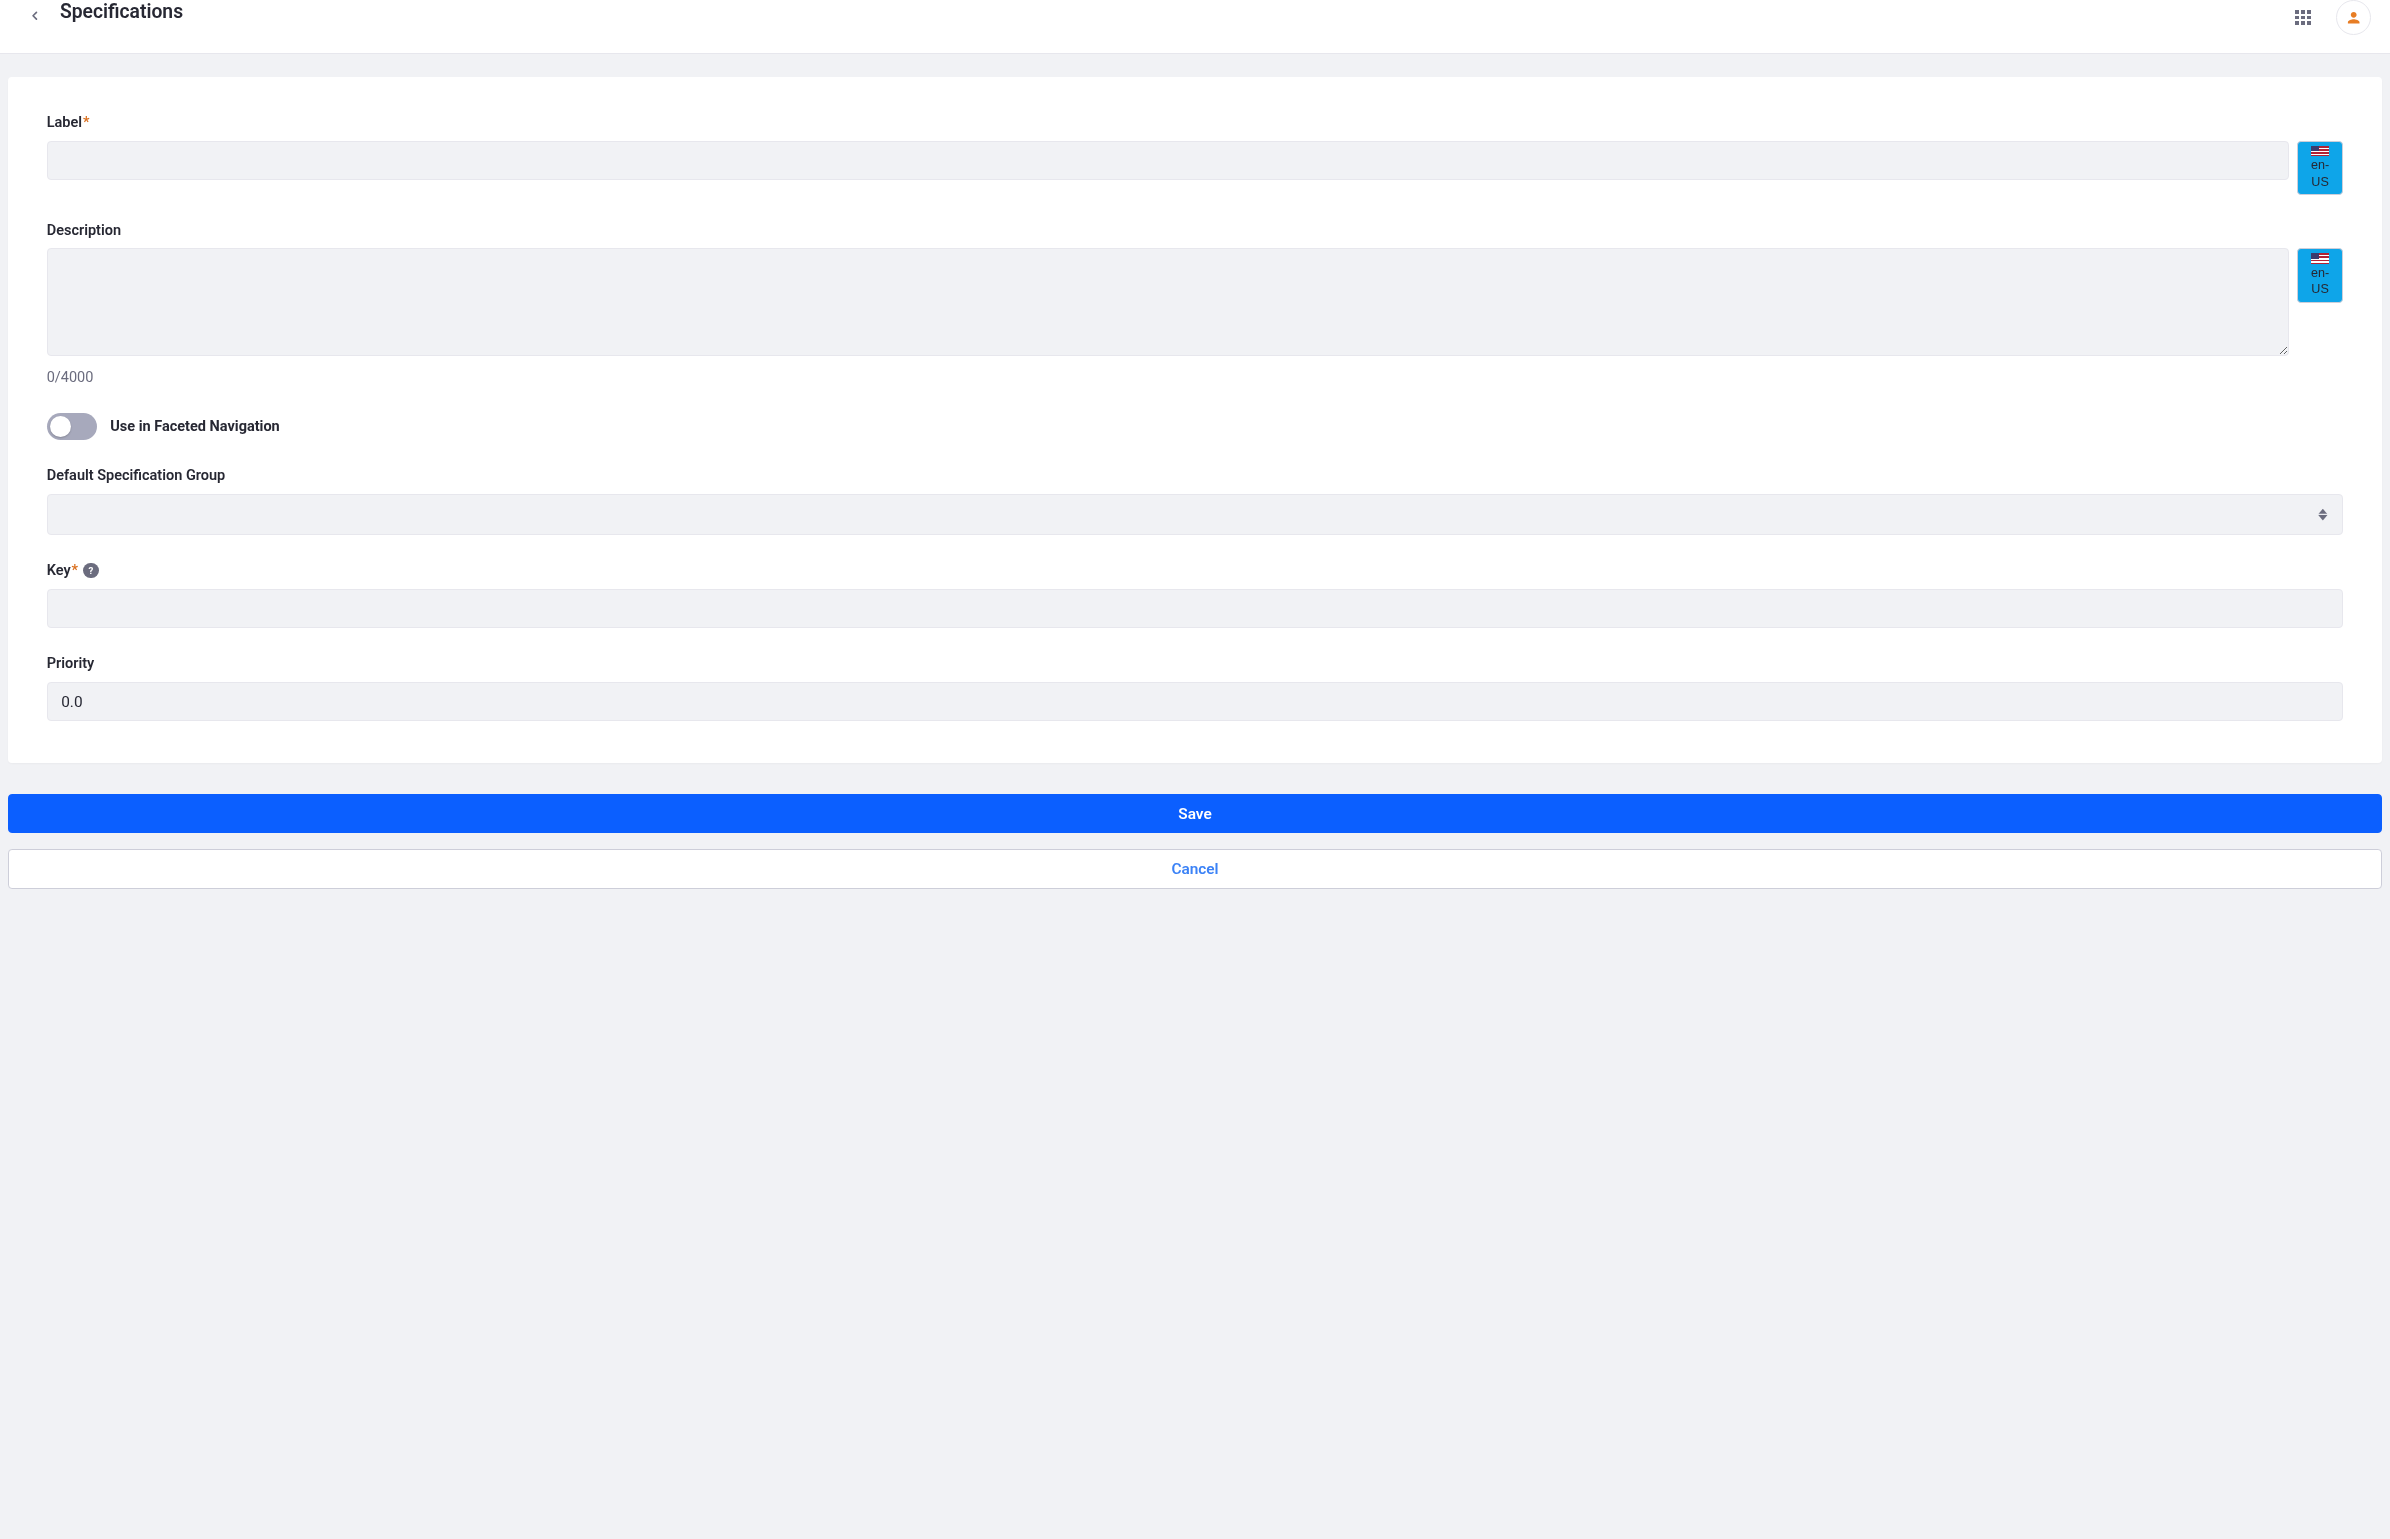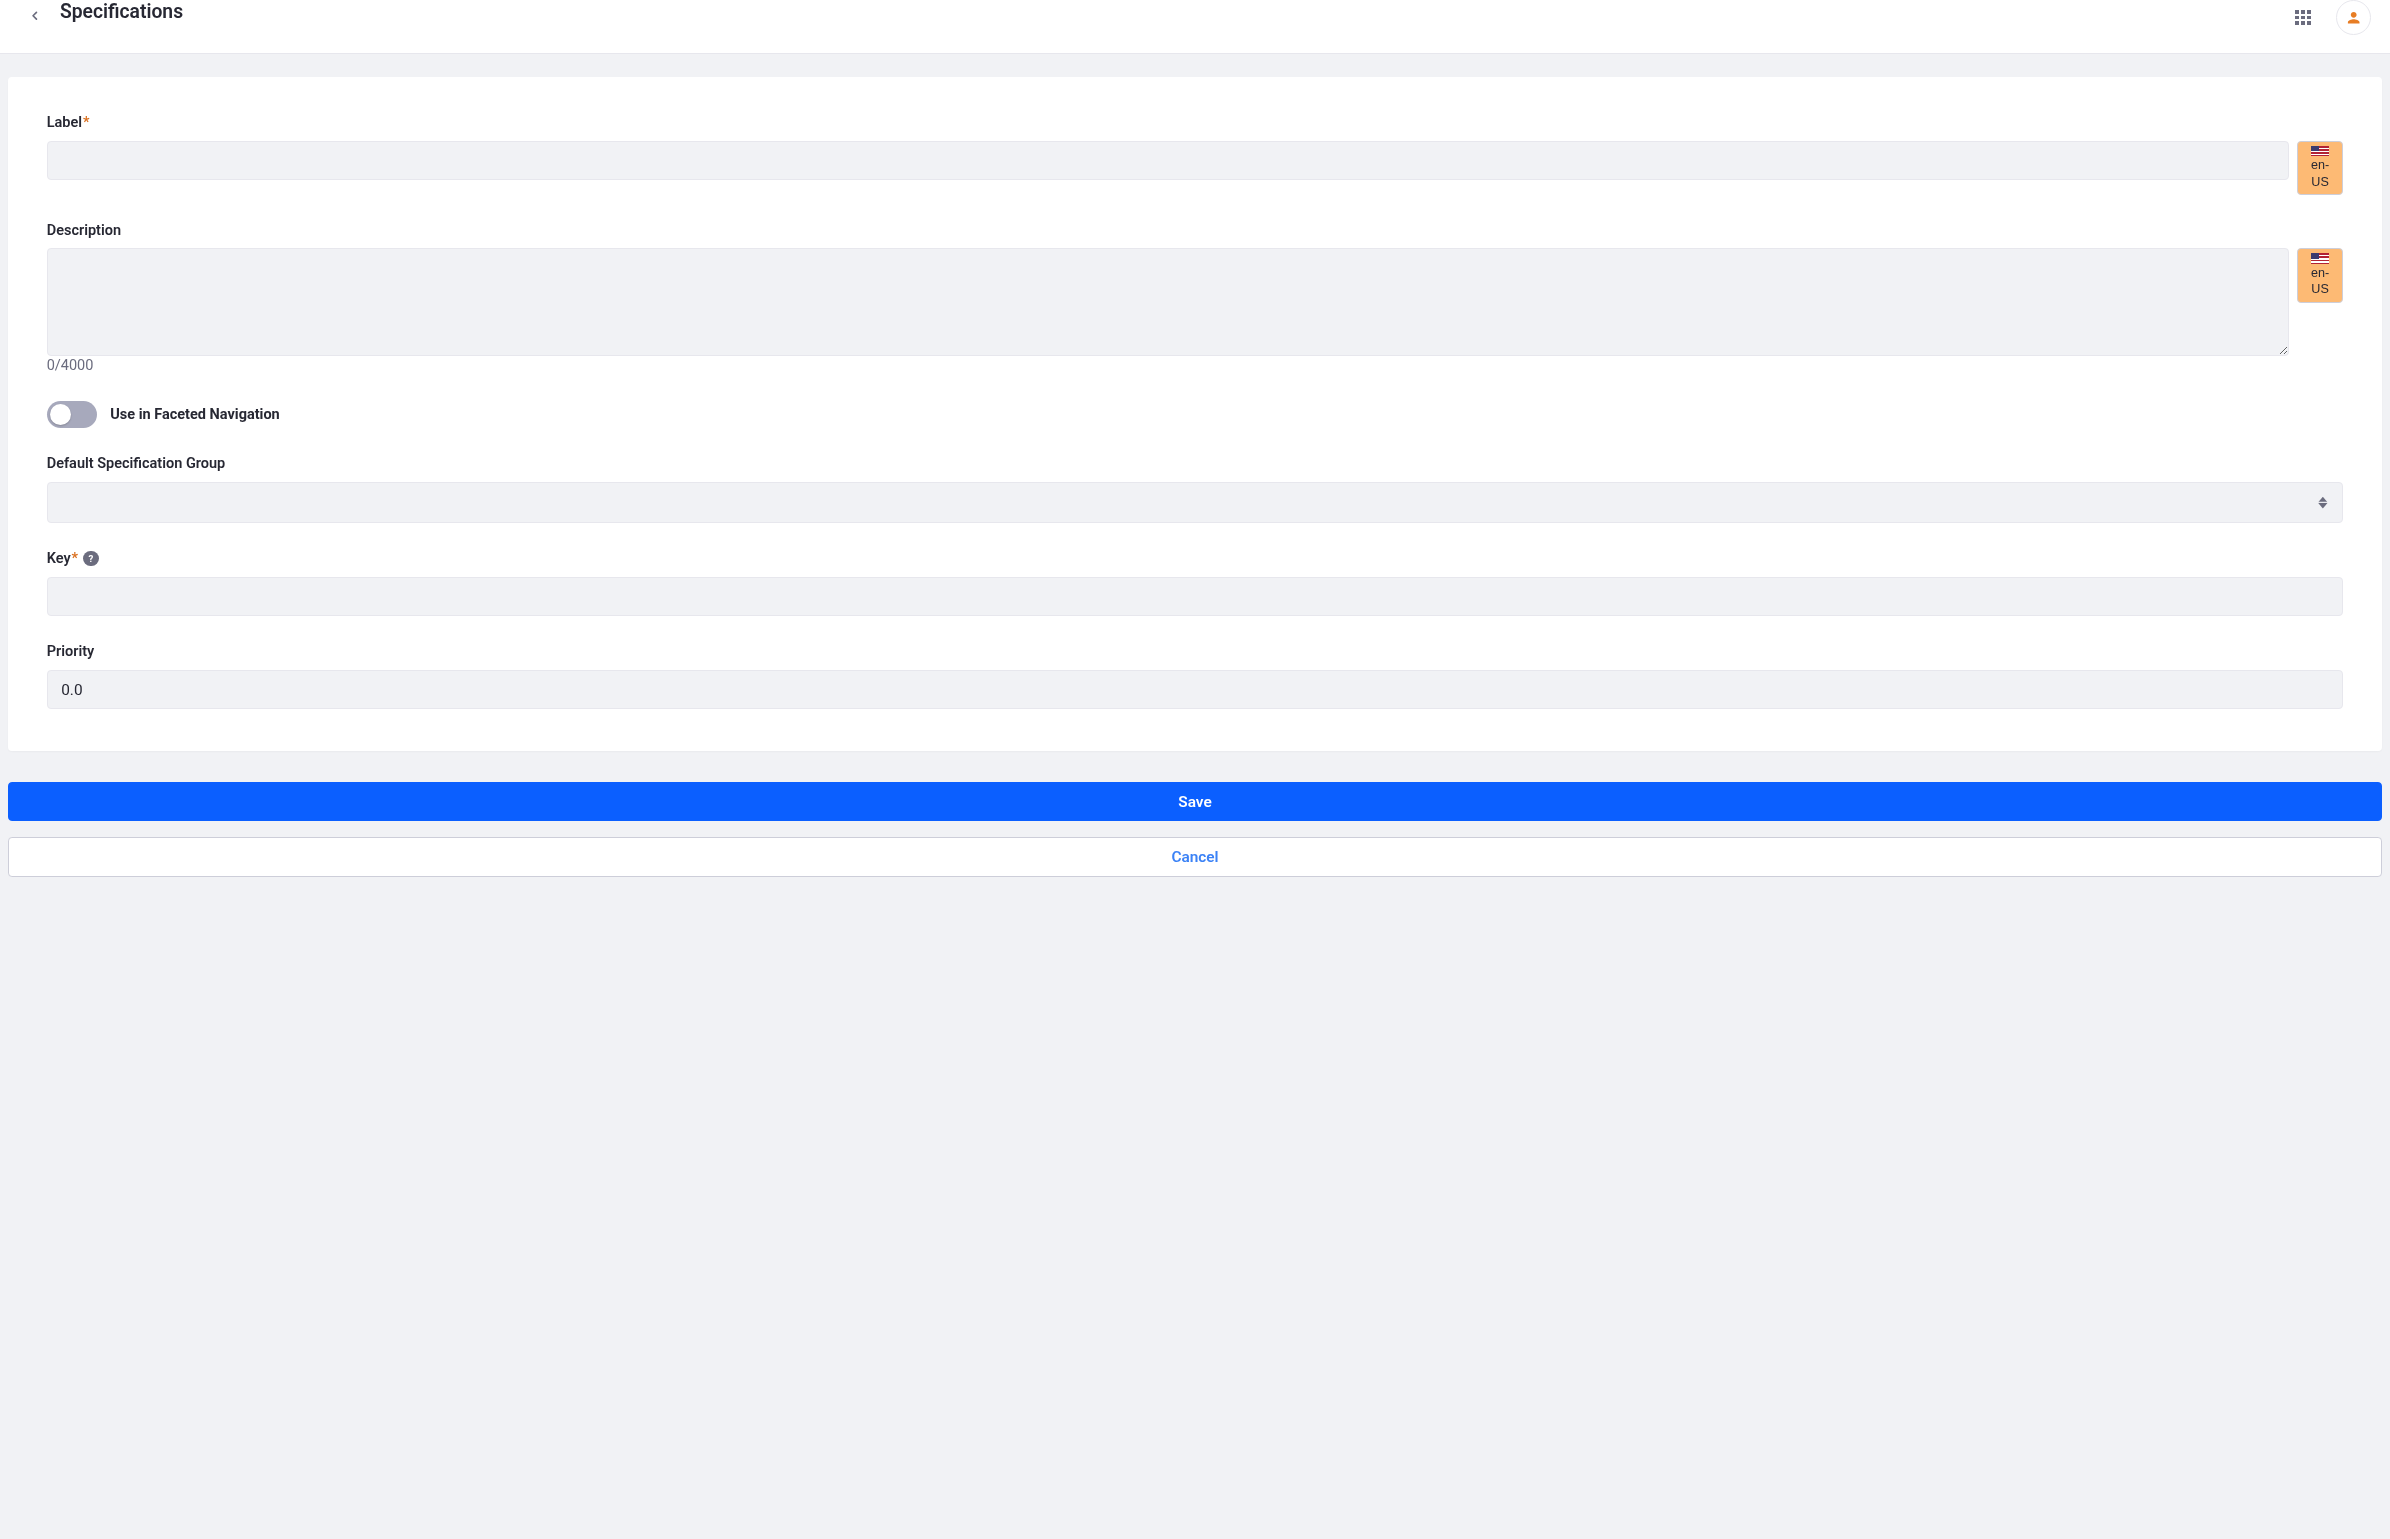--- a/index.html
+++ b/index.html
@@ -150,21 +150,21 @@
       color: #272833;
       font-family: inherit;
       min-height: 108px;
       resize: vertical;
     }
     
     .locale-btn {
       border: 1px solid #cdced9;
       border-radius: 3.9px;
       padding: 3.9px 4.8px;
-      background: #fdba74;
+      background: #0ea5e9;
       cursor: pointer;
       display: flex;
       flex-direction: column;
       align-items: center;
       justify-content: center;
       min-width: 42px;
       font-size: 12.6px;
       color: #272833;
       line-height: 1.3;
     }
@@ -192,21 +192,21 @@
       top: 0;
       left: 0;
       width: 7.7px;
       height: 5.8px;
       background: #3c3b6e;
     }
     
     .char-count {
       font-size: 14.5px;
       color: #6b6c7e;
-      margin-top: 1px;
+      margin-top: 13px;
     }
     
     .toggle-row {
       display: flex;
       align-items: center;
       gap: 13.5px;
     }
     
     .toggle {
       width: 50px;

